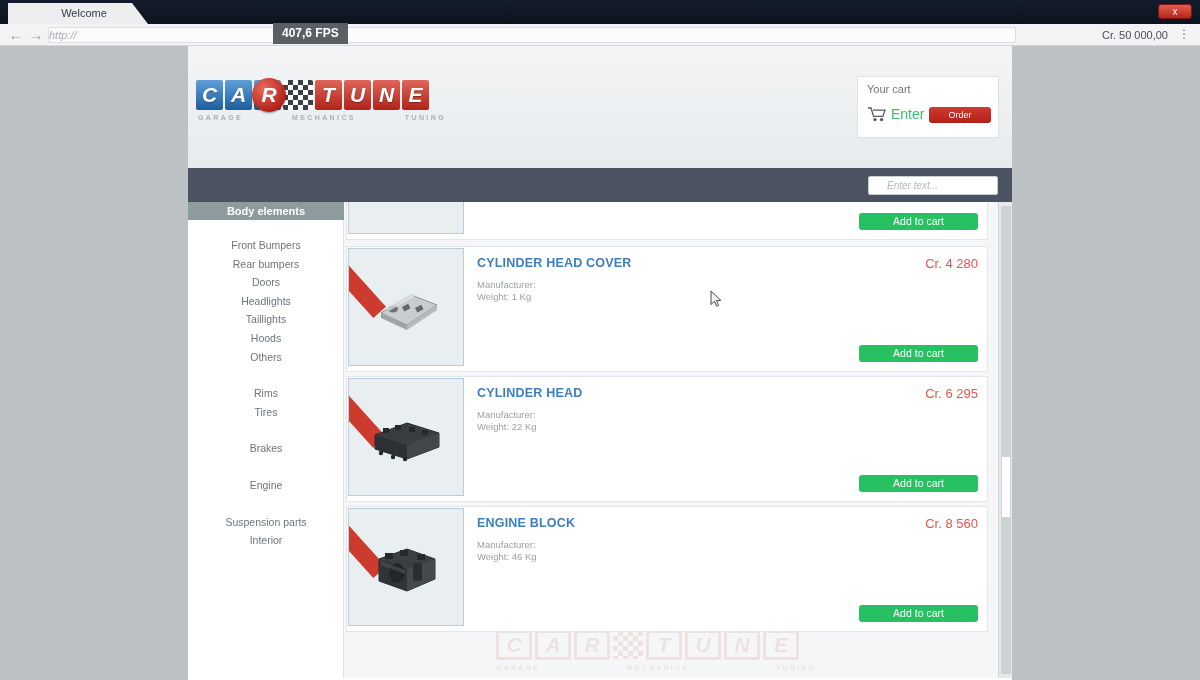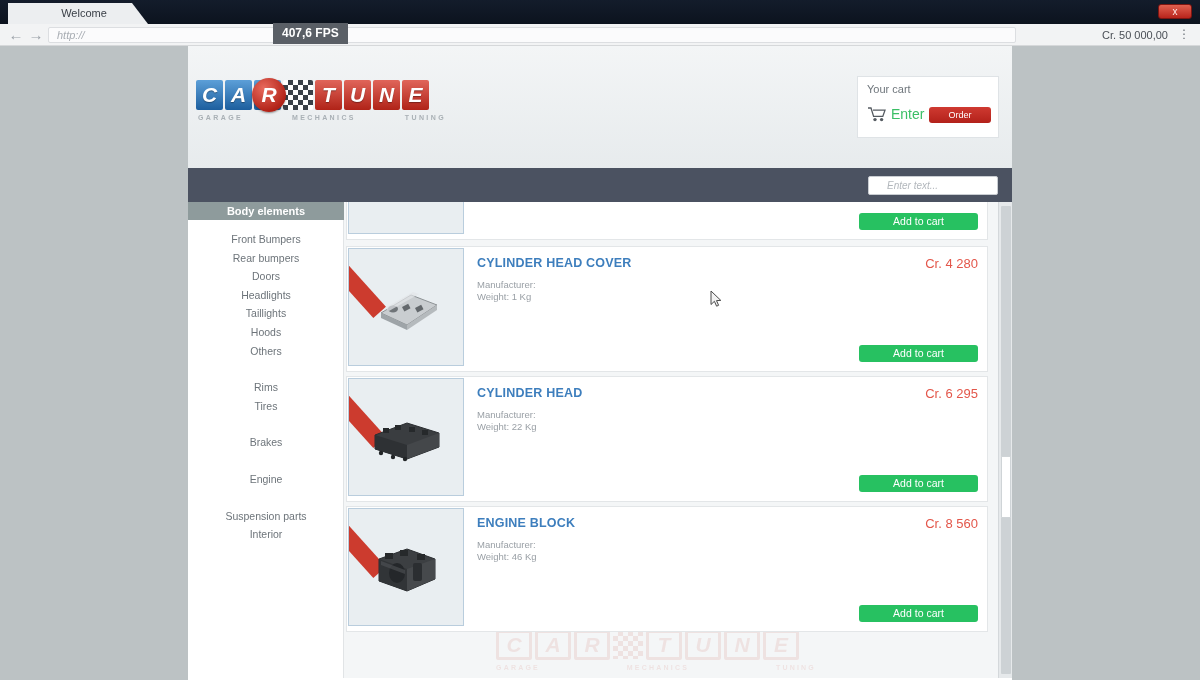--- a/index.html
+++ b/index.html
@@ -71,21 +71,20 @@
   .urlbar {
     position: absolute; left: 48px; top: 3px;
     width: 968px; height: 16px;
     background: #fbfbfc;
     border: 1px solid #dcdee1;
     border-radius: 2px;
     font-size: 11px;
     font-style: italic;
     color: #a8adb3;
     line-height: 15px;
-    padding-left: 8px;
   }
   .credits {
     position: absolute; right: 32px; top: 3px;
     font-size: 11px;
     color: #4a4f56;
     line-height: 16px;
   }
   .kebab {
     position: absolute; right: 10px; top: 4px;
     width: 12px; height: 14px;
@@ -251,21 +250,21 @@
     background: #8e9b9c;
     color: #ffffff;
     font-size: 11px;
     font-weight: bold;
     text-align: center;
     line-height: 18px;
   }
   .sidebar-list {
     position: absolute; left: 0; top: 18px;
     width: 156px;
-    padding-top: 10px;
+    padding-top: 16px;
   }
   .side-item {
     width: 156px;
     font-size: 10.5px;
     color: #6d747a;
     text-align: center;
     line-height: 18.6px;
     cursor: pointer;
   }
   .side-gap { height: 18px; }

